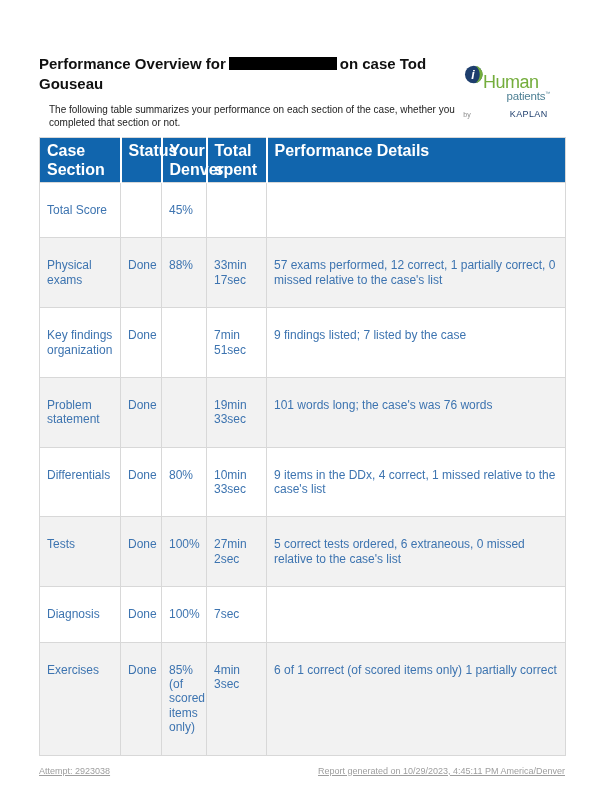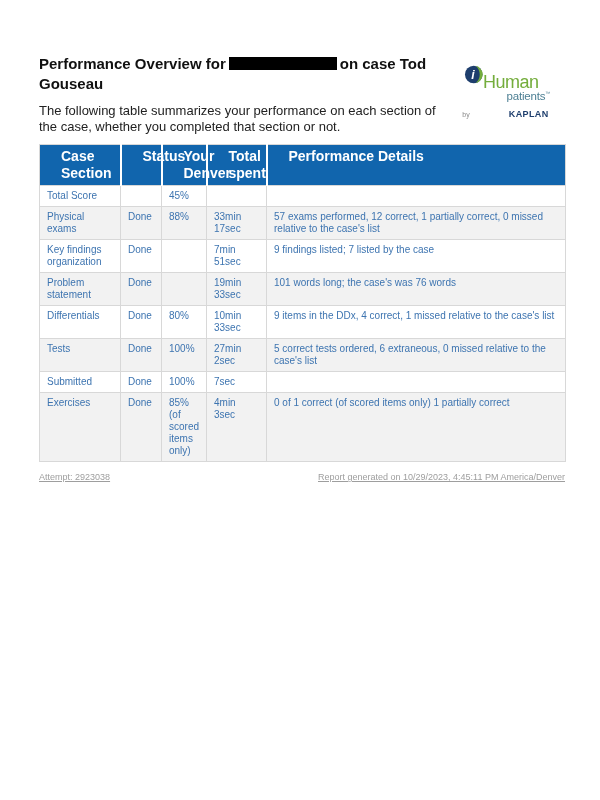--- a/index.html
+++ b/index.html
@@ -35,56 +35,57 @@
   }
   .redaction{
     display:inline-block;
     width:108px;
     height:13px;
     background:#000;
     margin:0 3px -1px 3px;
   }
   .intro{
     margin-top:9px;
-    font-size:13px;
+    font-size:10px;
     line-height:1.3;
     max-width:418px;
     color:#222;
+    margin-left:10px;
   }
   .meta{
     margin-top:7px;
     font-size:10.5px;
     font-weight:bold;
     line-height:1.35;
     color:#111;
   }
   table.perf{
     margin-top:8px;
     width:526px;
     border-collapse:collapse;
     table-layout:fixed;
     border:1px solid var(--border);
   }
   table.perf th{
     background:var(--header-bg);
     color:#ffffff;
-    font-size:14px;
+    font-size:16px;
     font-weight:bold;
     text-align:left;
     vertical-align:top;
-    padding:3px 21px;
+    padding:3px 7px;
     line-height:1.2;
     border-right:2px solid #ffffff;
   }
   table.perf th:last-child{border-right:none;}
   table.perf td{
-    font-size:10px;
+    font-size:12px;
     color:var(--cell-text);
     vertical-align:top;
-    padding:4px 7px;
+    padding:20px 7px;
     line-height:1.2;
     border:1px solid var(--border);
   }
   table.perf tbody tr:nth-child(even){background:var(--stripe);}
   td.c-score, td.c-time{white-space:pre-line;}
   .footer{
     display:flex;
     justify-content:space-between;
     width:526px;
     margin-top:10px;
@@ -121,21 +122,21 @@
   .logo-by{
     display:flex;
     align-items:center;
     justify-content:center;
     gap:3px;
     margin-top:6px;
   }
   .by-text{font-size:7px;color:#8a8a8a;}
   .kaplan{
     font-size:9px;
-    font-weight:bold;
+    font-weight:normal;
     color:var(--navy);
     letter-spacing:.4px;
     padding-left:36px;
   }
 </style>
 </head>
 <body>
 
 <div class="page">
 
@@ -222,36 +223,36 @@
   </tr>
         <tr>
     <td class="c-section">Tests</td>
     <td class="c-status">Done</td>
     <td class="c-score">100%</td>
     <td class="c-time">27min
 2sec</td>
     <td class="c-details">5 correct tests ordered, 6 extraneous, 0 missed relative to the case's list</td>
   </tr>
         <tr>
-    <td class="c-section">Submitted</td>
+    <td class="c-section">Diagnosis</td>
     <td class="c-status">Done</td>
     <td class="c-score">100%</td>
     <td class="c-time">7sec</td>
     <td class="c-details"></td>
   </tr>
         <tr>
     <td class="c-section">Exercises</td>
     <td class="c-status">Done</td>
     <td class="c-score">85%
 (of
 scored
 items
 only)</td>
     <td class="c-time">4min 3sec</td>
-    <td class="c-details">0 of 1 correct (of scored items only) 1 partially correct</td>
+    <td class="c-details">6 of 1 correct (of scored items only) 1 partially correct</td>
   </tr>
       </tbody>
   </table>
 
   <div class="footer">
     <span>Attempt: 2923038</span>
     <span>Report generated on 10/29/2023, 4:45:11 PM America/Denver</span>
   </div>
 
 </div>

